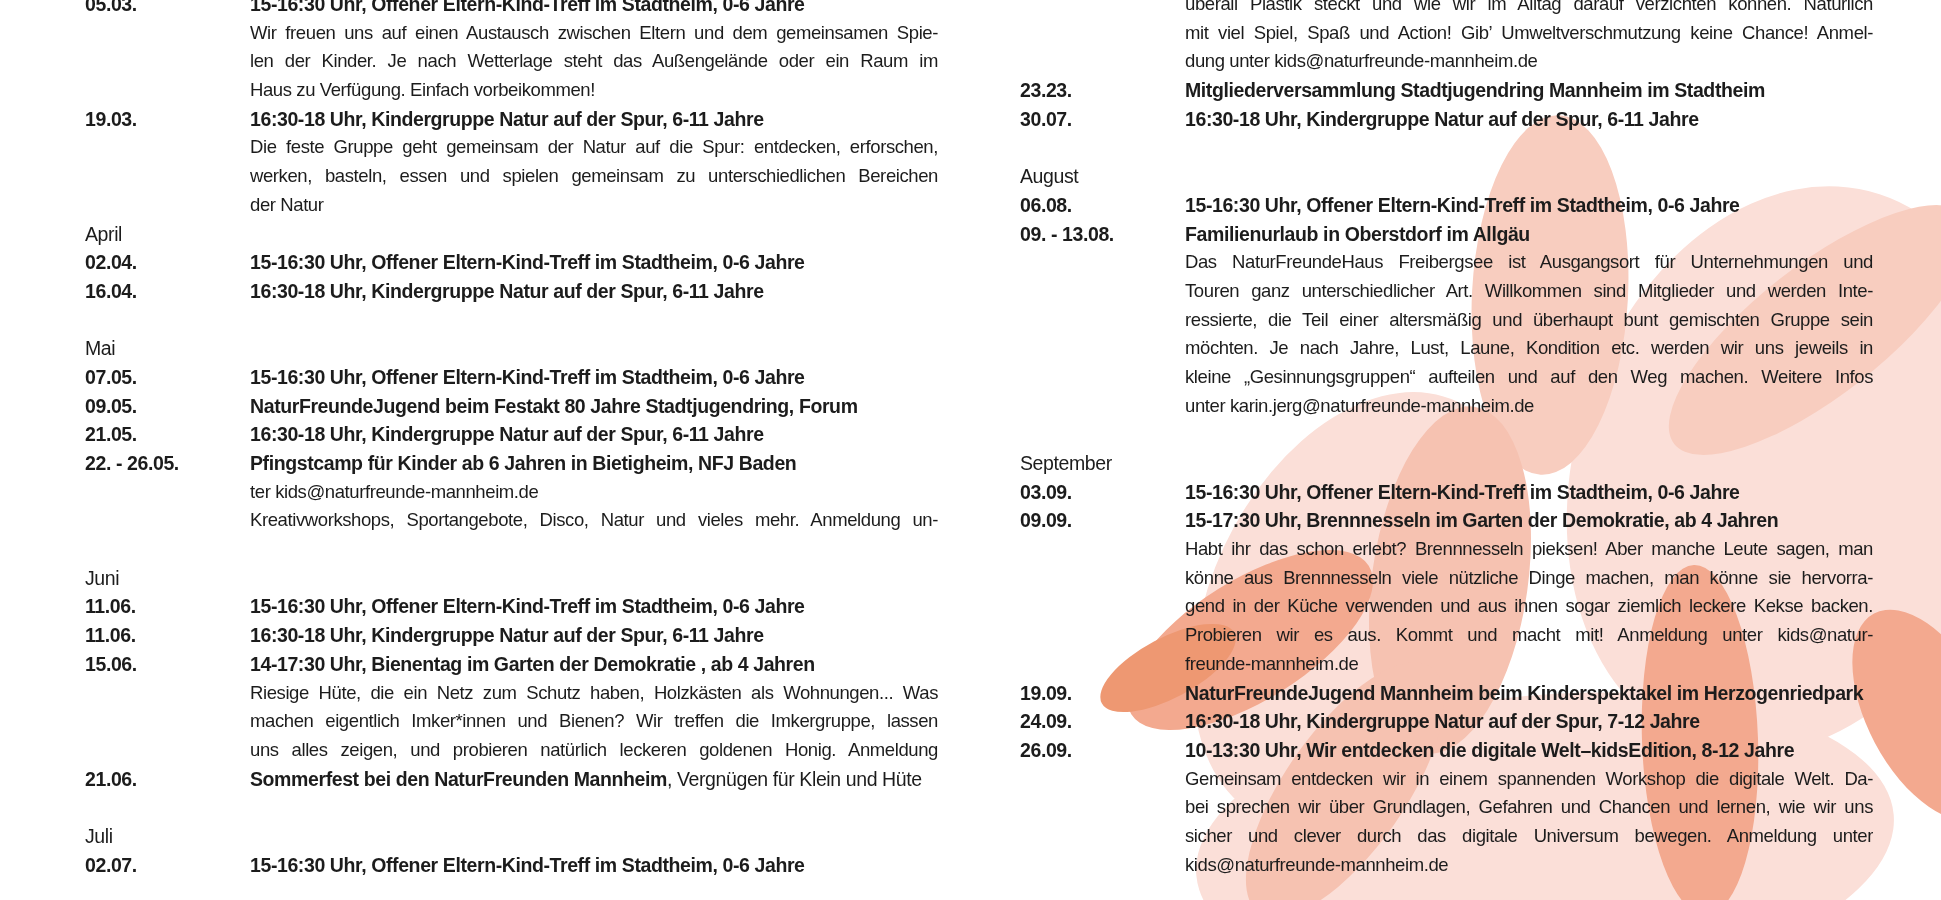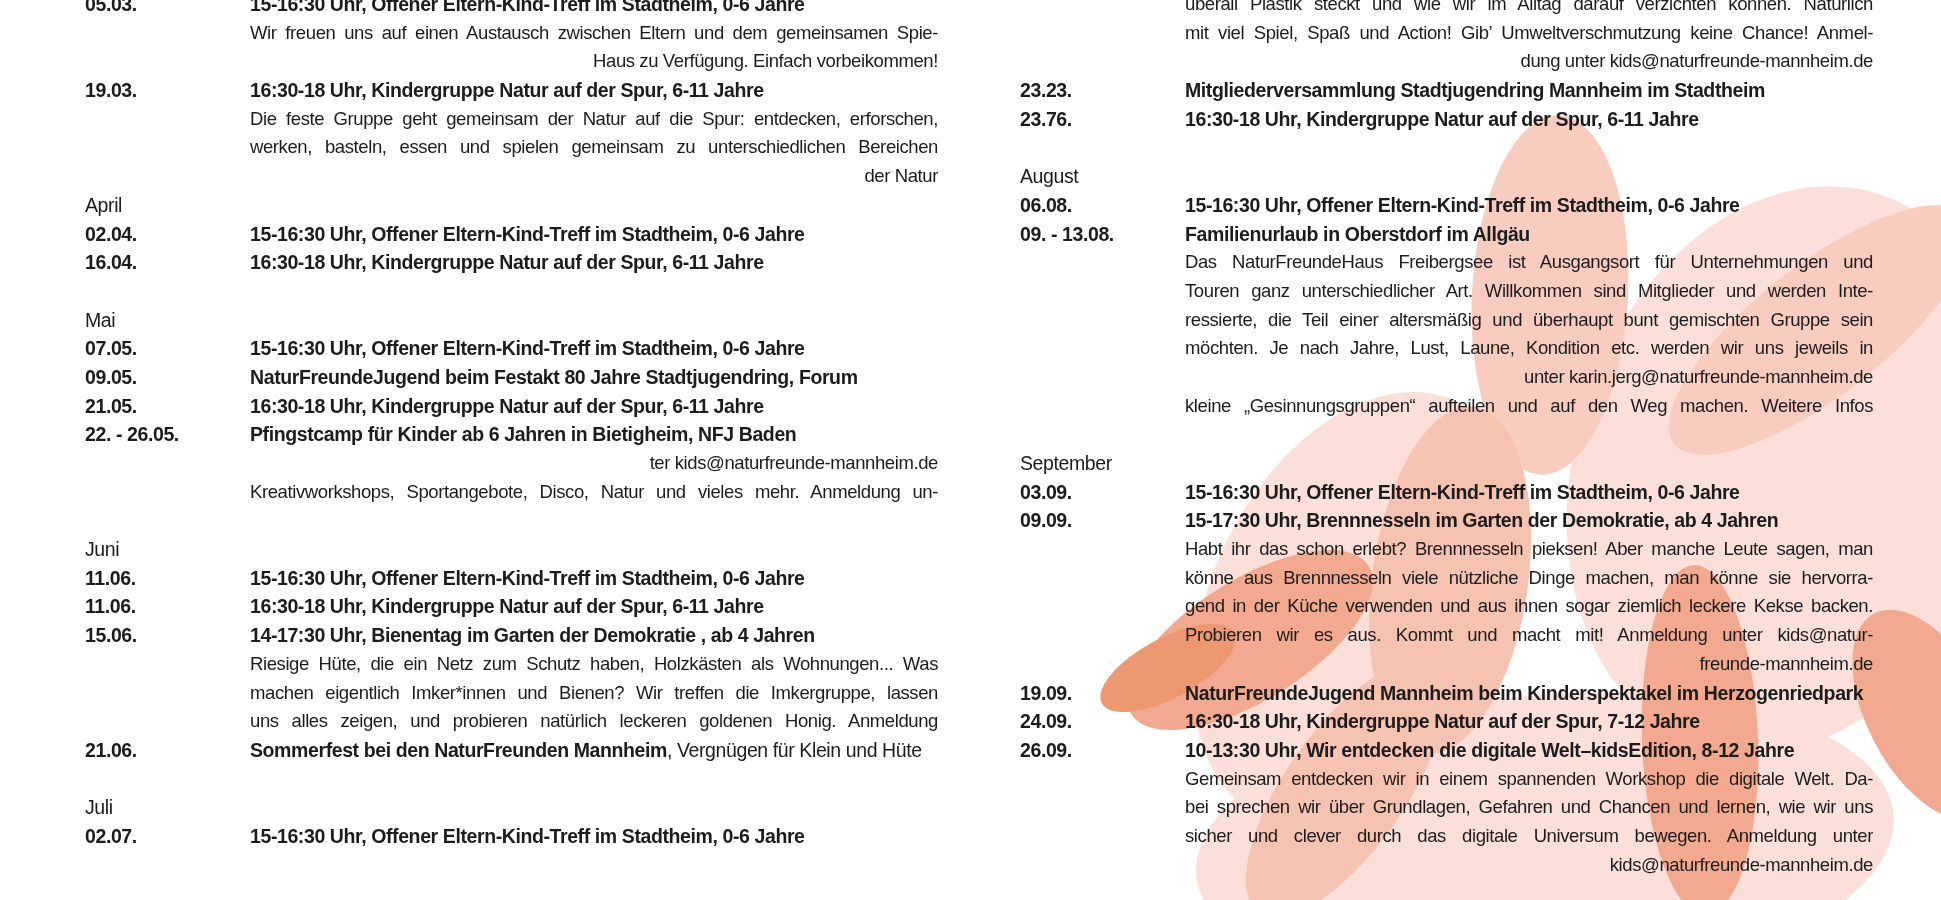--- a/index.html
+++ b/index.html
@@ -24,21 +24,21 @@
     font-size:19.5px;letter-spacing:-0.4px;
     flex:0 0 auto;
   }
   .row.event{display:flex;white-space:pre;}
   .row.event .date{flex:0 0 165px;width:165px;font-weight:700;}
   .row.event .title{font-weight:700;white-space:pre;}
   .row.event .title .reg{font-weight:400;}
   .row.desc{
     margin-left:165px;width:688px;
     font-size:18.5px;
-    overflow:hidden;white-space:nowrap;text-align:right;
+    overflow:hidden;white-space:nowrap;
   }
   .row.desc.just{white-space:normal;text-align:justify;text-align-last:justify;}
   .row.month{font-weight:400;}
   .row.blank{}
 </style>
 </head>
 <body>
 
 <div class="page">
 
@@ -54,20 +54,21 @@
     <ellipse cx="1345" cy="790" rx="60" ry="150" transform="rotate(35 1345 790)" fill="#f6c2b1"></ellipse>
     <ellipse cx="1250" cy="640" rx="60" ry="140" transform="rotate(58 1250 640)" fill="#f3a98f"></ellipse>
     <ellipse cx="1700" cy="740" rx="58" ry="175" transform="rotate(-2 1700 740)" fill="#f3a98f"></ellipse>
     <ellipse cx="1928" cy="715" rx="60" ry="115" transform="rotate(-28 1928 715)" fill="#f3a98f"></ellipse>
     <ellipse cx="1168" cy="668" rx="30" ry="75" transform="rotate(62 1168 668)" fill="#ee9872"></ellipse>
   </svg>
 
   <div class="col col-left" id="col-left">
       <div class="row event"><span class="date">05.03.</span><span class="title"><span>15-16:30 Uhr, Offener Eltern-Kind-Treff im Stadtheim, 0-6 Jahre</span></span></div>
       <div class="row desc just">Wir freuen uns auf einen Austausch zwischen Eltern und dem gemeinsamen Spie-</div>
+      <div class="row desc just">len der Kinder. Je nach Wetterlage steht das Außengelände oder ein Raum im</div>
       <div class="row desc">Haus zu Verfügung. Einfach vorbeikommen!</div>
       <div class="row event"><span class="date">19.03.</span><span class="title"><span>16:30-18 Uhr, Kindergruppe Natur auf der Spur, 6-11 Jahre</span></span></div>
       <div class="row desc just">Die feste Gruppe geht gemeinsam der Natur auf die Spur: entdecken, erforschen,</div>
       <div class="row desc just">werken, basteln, essen und spielen gemeinsam zu unterschiedlichen Bereichen</div>
       <div class="row desc">der Natur</div>
       <div class="row month">April</div>
       <div class="row event"><span class="date">02.04.</span><span class="title"><span>15-16:30 Uhr, Offener Eltern-Kind-Treff im Stadtheim, 0-6 Jahre</span></span></div>
       <div class="row event"><span class="date">16.04.</span><span class="title"><span>16:30-18 Uhr, Kindergruppe Natur auf der Spur, 6-11 Jahre</span></span></div>
       <div class="row blank"></div>
       <div class="row month">Mai</div>
@@ -88,31 +89,31 @@
       <div class="row event"><span class="date">21.06.</span><span class="title"><span>Sommerfest bei den NaturFreunden Mannheim</span><span class="reg">, Vergnügen für Klein und Hüte</span></span></div>
       <div class="row blank"></div>
       <div class="row month">Juli</div>
       <div class="row event"><span class="date">02.07.</span><span class="title"><span>15-16:30 Uhr, Offener Eltern-Kind-Treff im Stadtheim, 0-6 Jahre</span></span></div>
     </div>
   <div class="col col-right" id="col-right">
       <div class="row desc just">überall Plastik steckt und wie wir im Alltag darauf verzichten können. Natürlich</div>
       <div class="row desc just">mit viel Spiel, Spaß und Action! Gib’ Umweltverschmutzung keine Chance! Anmel-</div>
       <div class="row desc">dung unter kids@naturfreunde-mannheim.de</div>
       <div class="row event"><span class="date">23.23.</span><span class="title"><span>Mitgliederversammlung Stadtjugendring Mannheim im Stadtheim</span></span></div>
-      <div class="row event"><span class="date">23.76.</span><span class="title"><span>16:30-18 Uhr, Kindergruppe Natur auf der Spur, 6-11 Jahre</span></span></div>
+      <div class="row event"><span class="date">30.07.</span><span class="title"><span>16:30-18 Uhr, Kindergruppe Natur auf der Spur, 6-11 Jahre</span></span></div>
       <div class="row blank"></div>
       <div class="row month">August</div>
       <div class="row event"><span class="date">06.08.</span><span class="title"><span>15-16:30 Uhr, Offener Eltern-Kind-Treff im Stadtheim, 0-6 Jahre</span></span></div>
       <div class="row event"><span class="date">09. - 13.08.</span><span class="title"><span>Familienurlaub in Oberstdorf im Allgäu</span></span></div>
       <div class="row desc just">Das NaturFreundeHaus Freibergsee ist Ausgangsort für Unternehmungen und</div>
       <div class="row desc just">Touren ganz unterschiedlicher Art. Willkommen sind Mitglieder und werden Inte-</div>
       <div class="row desc just">ressierte, die Teil einer altersmäßig und überhaupt bunt gemischten Gruppe sein</div>
       <div class="row desc just">möchten. Je nach Jahre, Lust, Laune, Kondition etc. werden wir uns jeweils in</div>
+      <div class="row desc just">kleine „Gesinnungsgruppen“ aufteilen und auf den Weg machen. Weitere Infos</div>
       <div class="row desc">unter karin.jerg@naturfreunde-mannheim.de</div>
-      <div class="row desc just">kleine „Gesinnungsgruppen“ aufteilen und auf den Weg machen. Weitere Infos</div>
       <div class="row blank"></div>
       <div class="row month">September</div>
       <div class="row event"><span class="date">03.09.</span><span class="title"><span>15-16:30 Uhr, Offener Eltern-Kind-Treff im Stadtheim, 0-6 Jahre</span></span></div>
       <div class="row event"><span class="date">09.09.</span><span class="title"><span>15-17:30 Uhr, Brennnesseln im Garten der Demokratie, ab 4 Jahren</span></span></div>
       <div class="row desc just">Habt ihr das schon erlebt? Brennnesseln pieksen! Aber manche Leute sagen, man</div>
       <div class="row desc just">könne aus Brennnesseln viele nützliche Dinge machen, man könne sie hervorra-</div>
       <div class="row desc just">gend in der Küche verwenden und aus ihnen sogar ziemlich leckere Kekse backen.</div>
       <div class="row desc just">Probieren wir es aus. Kommt und macht mit! Anmeldung unter kids@natur-</div>
       <div class="row desc">freunde-mannheim.de</div>
       <div class="row event"><span class="date">19.09.</span><span class="title"><span>NaturFreundeJugend Mannheim beim Kinderspektakel im Herzogenriedpark</span></span></div>

